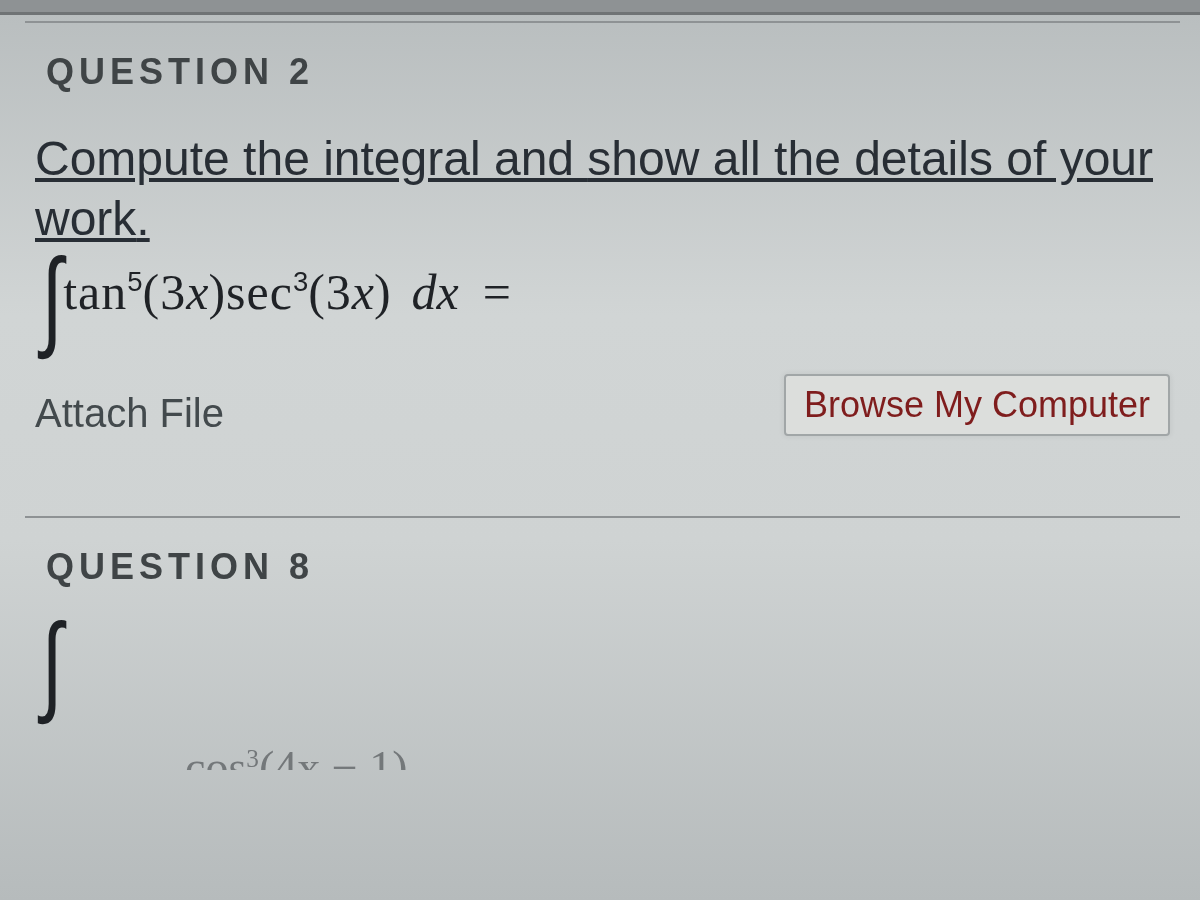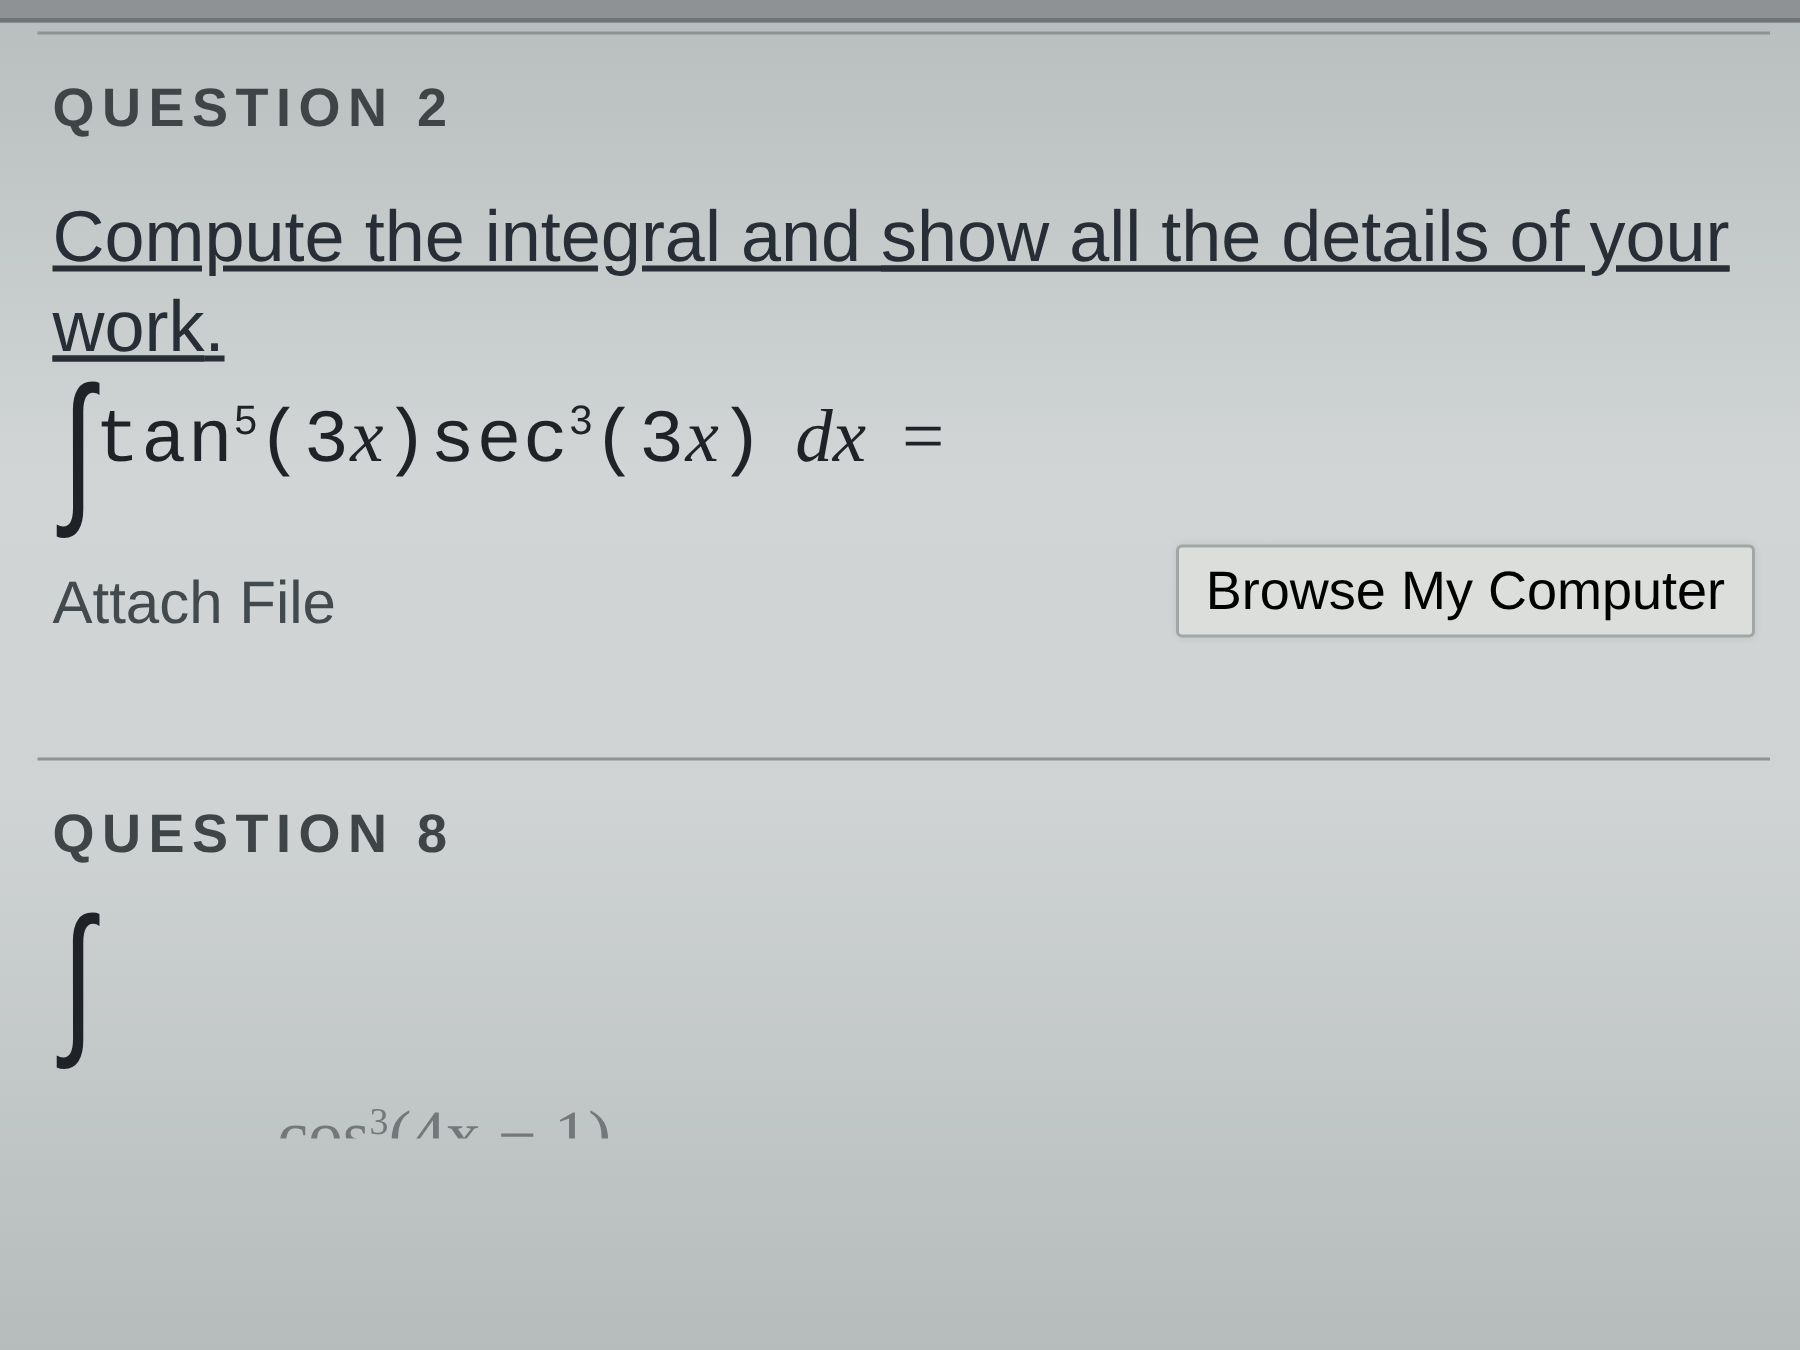--- a/index.html
+++ b/index.html
@@ -31,20 +31,21 @@
     padding-top: 28px;
     padding-left: 10px;
     padding-right: 10px;
   }
   .question-header {
     font-size: 36px;
     font-weight: 700;
     letter-spacing: 5px;
     color: #3f4446;
     margin-bottom: 36px;
+    margin-left: 11px;
   }
   .prompt {
     font-size: 48px;
     color: #282e35;
     line-height: 1.25;
     margin-bottom: 10px;
     text-decoration: underline;
   }
   .prompt .underline-part {
     text-decoration: underline;
@@ -60,21 +61,21 @@
     margin-bottom: 38px;
   }
   .integral {
     font-size: 110px;
     line-height: 0.6;
     display: inline-block;
     transform: translateY(6px) scaleX(0.7);
     margin-right: -10px;
   }
   .fn {
-    font-family: Liberation Mono, monospace;
+    font-family: Liberation Serif, serif;
     letter-spacing: 1px;
   }
   sup {
     font-size: 0.55em;
     vertical-align: super;
     line-height: 0;
   }
   .var-x {
     font-style: italic;
     font-family: "Times New Roman", Times, serif;
@@ -95,28 +96,29 @@
     width: 100%;
     margin-top: 18px;
     margin-bottom: 80px;
   }
   .attach-label {
     font-size: 40px;
     color: #434a4d;
   }
   .browse-btn {
     font-size: 36px;
-    color: #000000;
+    color: #7f1d1d;
     background: #dcdedc;
     border: 2px solid #a1a6a7;
     border-radius: 4px;
     padding: 8px 18px;
     cursor: pointer;
     box-shadow: 0 0 6px rgba(0,0,0,0.08);
     white-space: nowrap;
+    margin-top: 11px;
   }
   .partial-bottom {
     margin-top: 20px;
     overflow: hidden;
     height: 60px;
     position: relative;
   }
   .partial-text {
     font-family: "Times New Roman", Times, serif;
     font-size: 46px;

